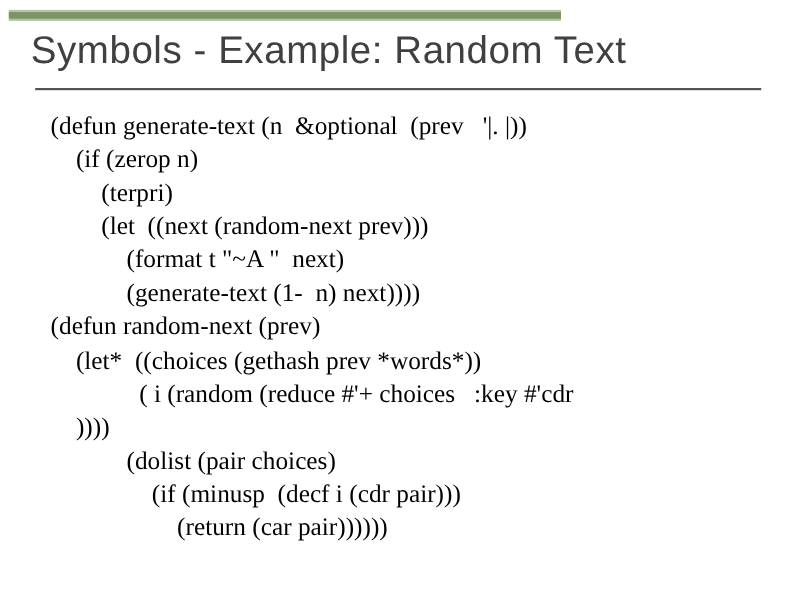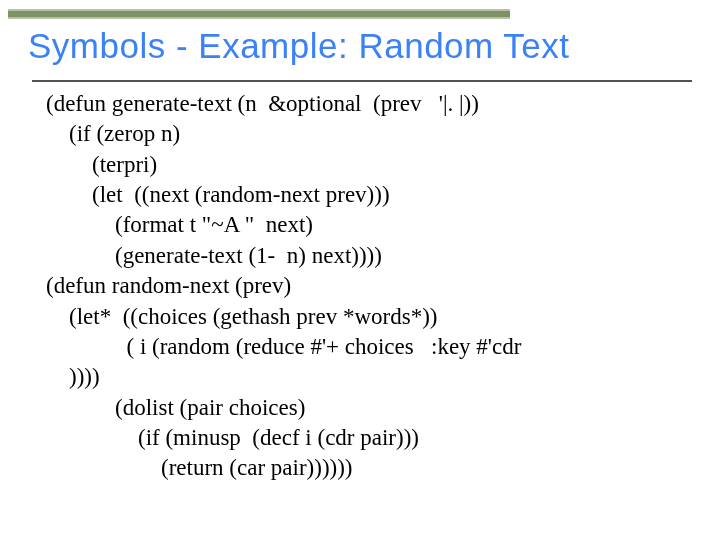--- a/index.html
+++ b/index.html
@@ -36,34 +36,34 @@
     height: 6px;
     background: #7f9266;
   }
   .title {
     position: absolute;
     top: 26px;
     left: 28px;
     right: 20px;
     font-family: Verdana, Geneva, sans-serif;
     font-size: 35px;
-    color: #3b82f6;
+    color: #404040;
     letter-spacing: 0.5px;
   }
   .rule {
     position: absolute;
     top: 80px;
     left: 32px;
     right: 28px;
     height: 0;
     border-top: 2px solid #525252;
   }
   .body {
     position: absolute;
-    top: 89px;
+    top: 100px;
     left: 46px;
     right: 30px;
     font-size: 23px;
     line-height: 1.32;
     color: #000;
     font-family: Georgia, 'Times New Roman', serif;
     white-space: pre;
   }
 </style>
 </head>

